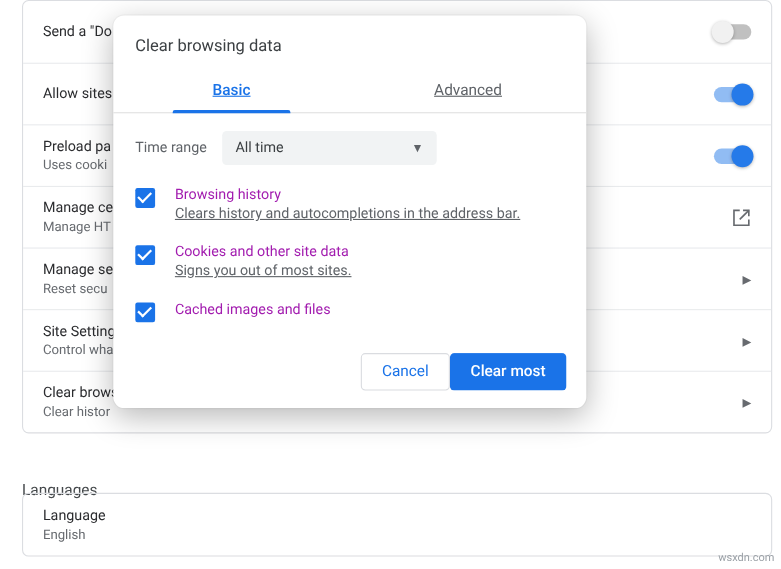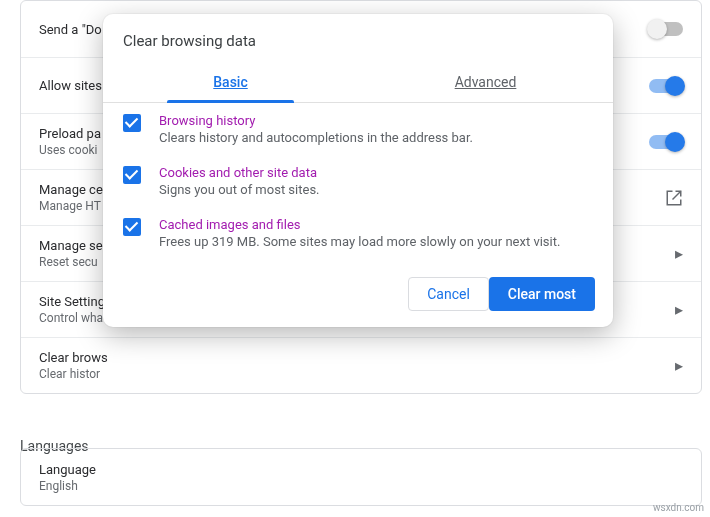--- a/index.html
+++ b/index.html
@@ -53,21 +53,21 @@
       font-size: 10px; color: #9aa0a6;
     }
     
     .overlay {
       position: absolute; inset: 0;
       background: rgba(255,255,255,0.05);
     }
     .modal {
       position: absolute;
       left: 103px; top: 14px;
-      width: 510px;
+      width: 430px;
       background: #fff;
       border-radius: 10px;
       box-shadow: 0 8px 28px rgba(0,0,0,.28), 0 0 0 1px rgba(0,0,0,.03);
       padding-bottom: 14px;
     }
     .modal-title {
       font-size: 15px; color: #3c4043;
       padding: 18px 20px 14px 20px;
     }
     .tabs {
@@ -105,21 +105,21 @@
       background: #1a73e8; position: relative; flex-shrink: 0;
       margin-top: 1px;
     }
     .checkbox::after {
       content: ""; position: absolute;
       left: 5px; top: 1px; width: 5px; height: 10px;
       border: solid #fff; border-width: 0 2px 2px 0;
       transform: rotate(45deg);
     }
     .check-text .ct-title { font-size: 13px; color: #a21caf; }
-    .check-text .ct-sub   { font-size: 13px; color: #5f6368; margin-top: 2px; }
+    .check-text .ct-sub   { font-size: 13px; color: #5f6368; margin-top: 2px; text-decoration: underline; }
     .modal-actions {
       display: flex; justify-content: flex-end; 
       padding: 18px 18px 2px 18px;
     }
     .btn {
       font-size: 14px; padding: 8px 18px; border-radius: 4px; cursor: pointer;
       border: 1px solid transparent;
     }
     .btn-secondary { background: #fff; color: #1a73e8; border-color: #dadce0; }
     .btn-primary   { background: #1a73e8; color: #fff; font-weight: 500; }
@@ -211,20 +211,27 @@
 
 <div class="overlay"></div>
 <div class="modal">
   <div class="modal-title">Clear browsing data</div>
 
   <div class="tabs">
     <div class="tab active">Basic</div>
     <div class="tab">Advanced</div>
   </div>
 
+  <div class="time-row">
+    <div class="time-label">Time range</div>
+    <div class="select">
+      <span>All time</span>
+      <span class="caret">▼</span>
+    </div>
+  </div>
 
   <div class="check-row">
     <div class="checkbox"></div>
     <div class="check-text">
       <div class="ct-title">Browsing history</div>
       <div class="ct-sub">Clears history and autocompletions in the address bar.</div>
     </div>
   </div>
 
   <div class="check-row">
@@ -232,21 +239,20 @@
     <div class="check-text">
       <div class="ct-title">Cookies and other site data</div>
       <div class="ct-sub">Signs you out of most sites.</div>
     </div>
   </div>
 
   <div class="check-row">
     <div class="checkbox"></div>
     <div class="check-text">
       <div class="ct-title">Cached images and files</div>
-      <div class="ct-sub">Frees up 319 MB. Some sites may load more slowly on your next visit.</div>
     </div>
   </div>
 
   <div class="modal-actions">
     <div class="btn btn-secondary">Cancel</div>
     <div class="btn btn-primary">Clear most</div>
   </div>
 </div>
 
 <div class="watermark">wsxdn.com</div>

